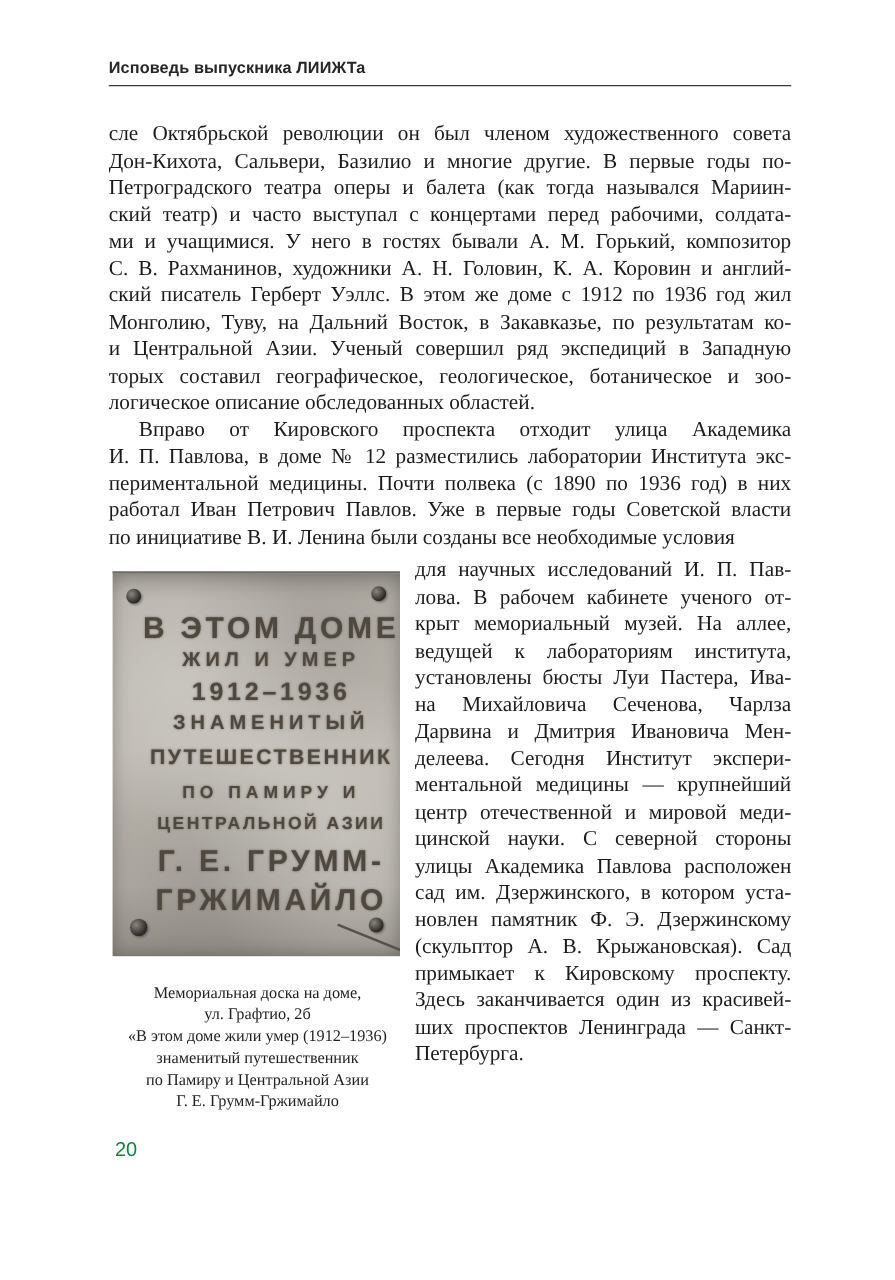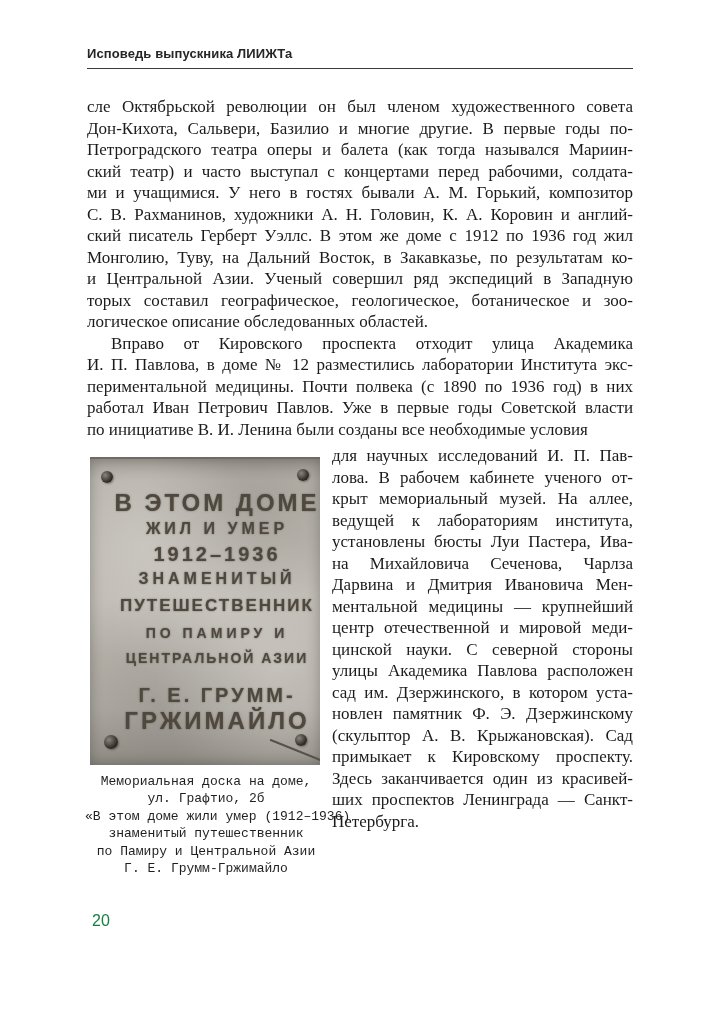--- a/index.html
+++ b/index.html
@@ -86,21 +86,21 @@
     white-space: nowrap;
     padding-left: 24px;
   }
   .p1 { top: 30px;  font-size: 24px; letter-spacing: 3px; }
   .p2 { top: 61px;  font-size: 16px; letter-spacing: 4px; }
   .p3 { top: 84px;  font-size: 20px; letter-spacing: 3px; }
   .p4 { top: 111px; font-size: 16px; letter-spacing: 4px; }
   .p5 { top: 137px; font-size: 17px; letter-spacing: 2px; }
   .p6 { top: 166px; font-size: 14px; letter-spacing: 4px; }
   .p7 { top: 191px; font-size: 14px; letter-spacing: 2px; }
-  .p8 { top: 225px; font-size: 20px; letter-spacing: 3px; }
+  .p8 { top: 217px; font-size: 24px; letter-spacing: 3px; }
   .p9 { top: 248px; font-size: 24px; letter-spacing: 3px; }
 
   .bolt {
     position: absolute;
     width: 12px; height: 12px;
     border-radius: 50%;
     background: radial-gradient(circle at 35% 35%, #8a867e, #2e2b27 65%);
     box-shadow: 1px 1px 2px rgba(0,0,0,0.35);
   }
   .bolt-tl { left: 11px;  top: 12px; }
@@ -109,25 +109,25 @@
   .bolt-br { left: 205px; top: 275px; }
   .wire {
     position: absolute;
     right: -8px; bottom: 14px;
     width: 60px; height: 1.5px;
     background: #55524c;
     transform: rotate(22deg);
   }
 
   .caption {
-    margin-top: 8px;
+    margin-top: 20px;
     margin-left: -2px;
     width: 242px;
     text-align: center;
-    font-family: Liberation Mono, monospace;
+    font-family: Liberation Serif, serif;
     font-size: 13px;
     color: #1f1f1f;
   }
   .caption .line { line-height: 17.4px; height: 17.4px; white-space: nowrap; }
 
   .page-number {
     position: absolute;
     left: 92px;
     top: 912px;
     font-family: "Liberation Sans", "DejaVu Sans", sans-serif;
@@ -198,20 +198,21 @@
       </figure>
 
       <div class="para narrow-col">
           <div class="line j">для научных исследований И. П. Пав-</div>
           <div class="line j">лова. В рабочем кабинете ученого от-</div>
           <div class="line j">крыт мемориальный музей. На аллее,</div>
           <div class="line j">ведущей к лабораториям института,</div>
           <div class="line j">установлены бюсты Луи Пастера, Ива-</div>
           <div class="line j">на Михайловича Сеченова, Чарлза</div>
           <div class="line j">Дарвина и Дмитрия Ивановича Мен-</div>
+          <div class="line j">делеева. Сегодня Институт экспери-</div>
           <div class="line j">ментальной медицины — крупнейший</div>
           <div class="line j">центр отечественной и мировой меди-</div>
           <div class="line j">цинской науки. С северной стороны</div>
           <div class="line j">улицы Академика Павлова расположен</div>
           <div class="line j">сад им. Дзержинского, в котором уста-</div>
           <div class="line j">новлен памятник Ф. Э. Дзержинскому</div>
           <div class="line j">(скульптор А. В. Крыжановская). Сад</div>
           <div class="line j">примыкает к Кировскому проспекту.</div>
           <div class="line j">Здесь заканчивается один из красивей-</div>
           <div class="line j">ших проспектов Ленинграда — Санкт-</div>

